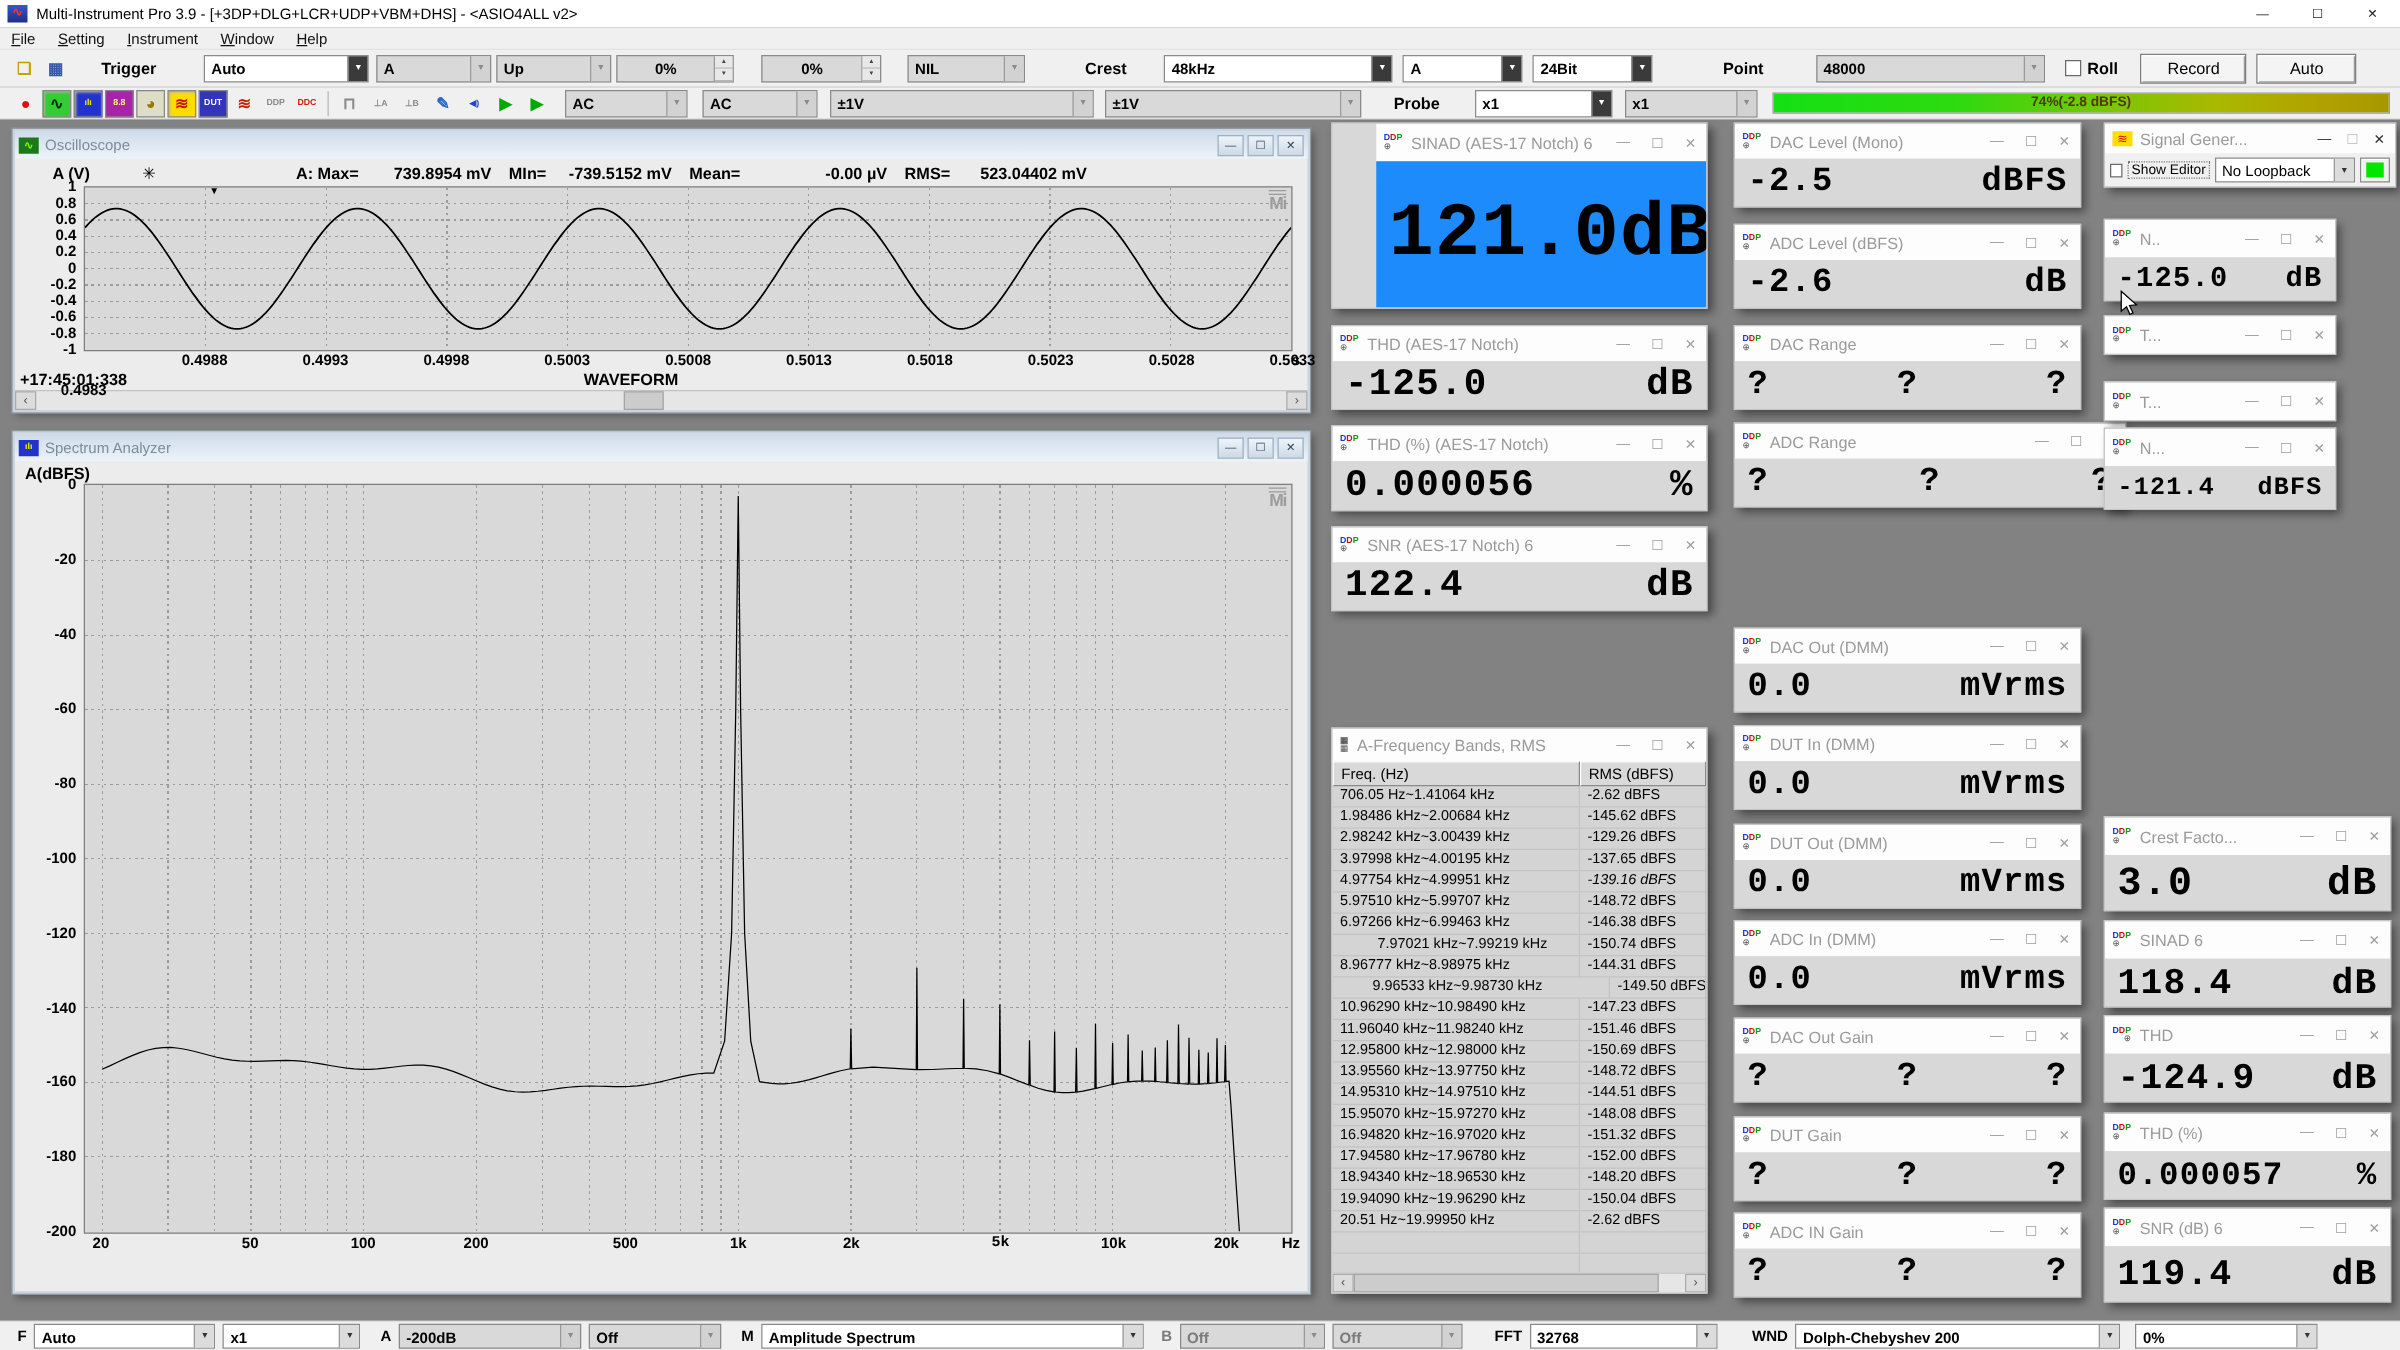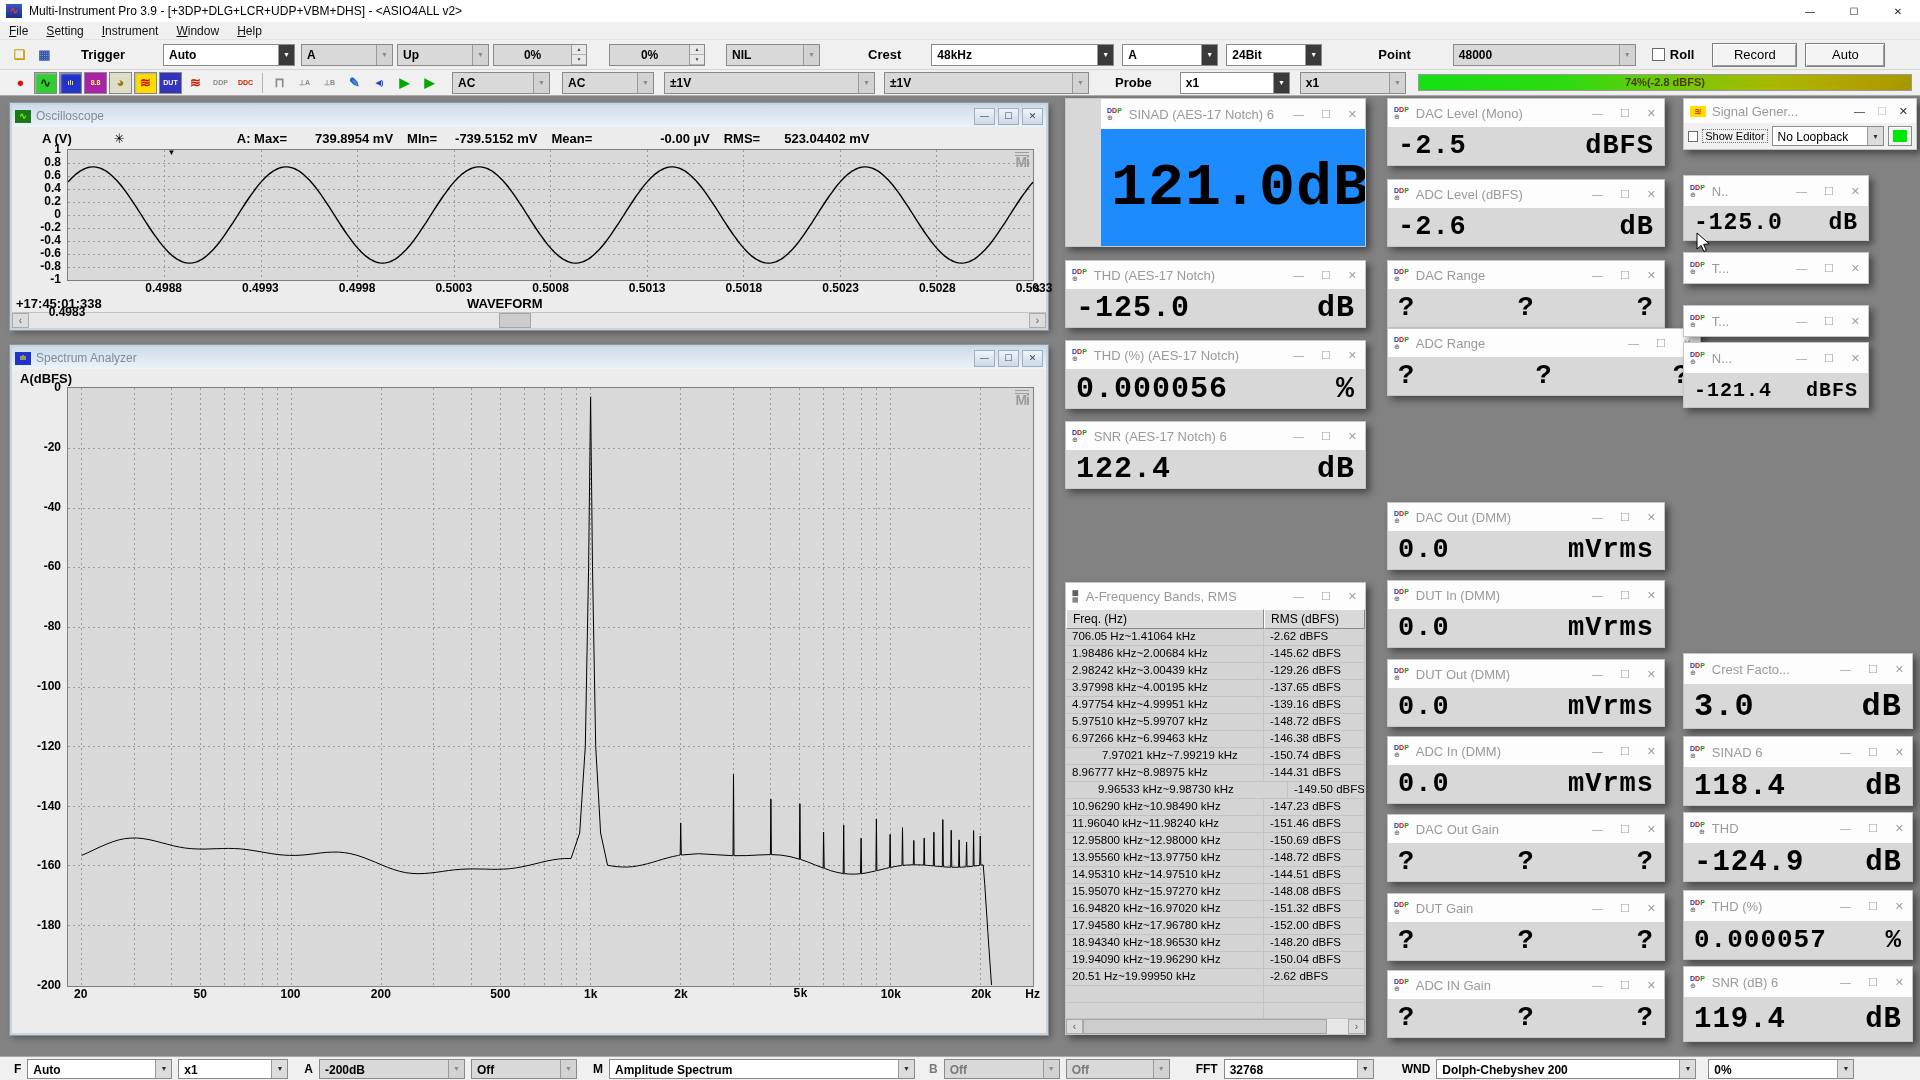--- a/index.html
+++ b/index.html
@@ -453,21 +453,21 @@
         <div class="ftr">
           <span class="ftd" style="width: 198px;">2.98242 kHz~3.00439 kHz</span>
           <span class="ftd" style="flex: 1 1 0%;">-129.26 dBFS</span>
         </div>
         <div class="ftr">
           <span class="ftd" style="width: 198px;">3.97998 kHz~4.00195 kHz</span>
           <span class="ftd" style="flex: 1 1 0%;">-137.65 dBFS</span>
         </div>
         <div class="ftr">
           <span class="ftd" style="width: 198px;">4.97754 kHz~4.99951 kHz</span>
-          <span class="ftd" style="flex: 1 1 0%;">-139.16 dBFS</span>
+          <span class="ftd" style="flex: 1 1 0%; font-style: italic;">-139.16 dBFS</span>
         </div>
         <div class="ftr">
           <span class="ftd" style="width: 198px;">5.97510 kHz~5.99707 kHz</span>
           <span class="ftd" style="flex: 1 1 0%;">-148.72 dBFS</span>
         </div>
         <div class="ftr">
           <span class="ftd" style="width: 198px;">6.97266 kHz~6.99463 kHz</span>
           <span class="ftd" style="flex: 1 1 0%;">-146.38 dBFS</span>
         </div>
         <div class="ftr">
@@ -665,21 +665,21 @@
             <span>☐</span>
             <span>✕</span>
           </span>
         </div>
         <div class="ddp-val" style="height: 38px; font-size: 27px;">
           <span>?</span>
           <span>?</span>
           <span>?</span>
         </div>
       </div>
-      <div class="ddp" style="left: 1387px; top: 232px; width: 314px;">
+      <div class="ddp" style="left: 1387px; top: 242px; width: 314px;">
         <div class="ddp-title" style="height: 28px;">
           <span class="ddp-ico">
             <span class="l1"><span style="color:#2233cc">D</span><span style="color:#cc1100">D</span><span style="color:#119922">P</span></span>
             <span class="l2">⊕</span>
           </span>
           <span>ADC Range</span>
           <span class="ddp-ctrl">
             <span>—</span>
             <span>☐</span>
             <span>✕</span>

